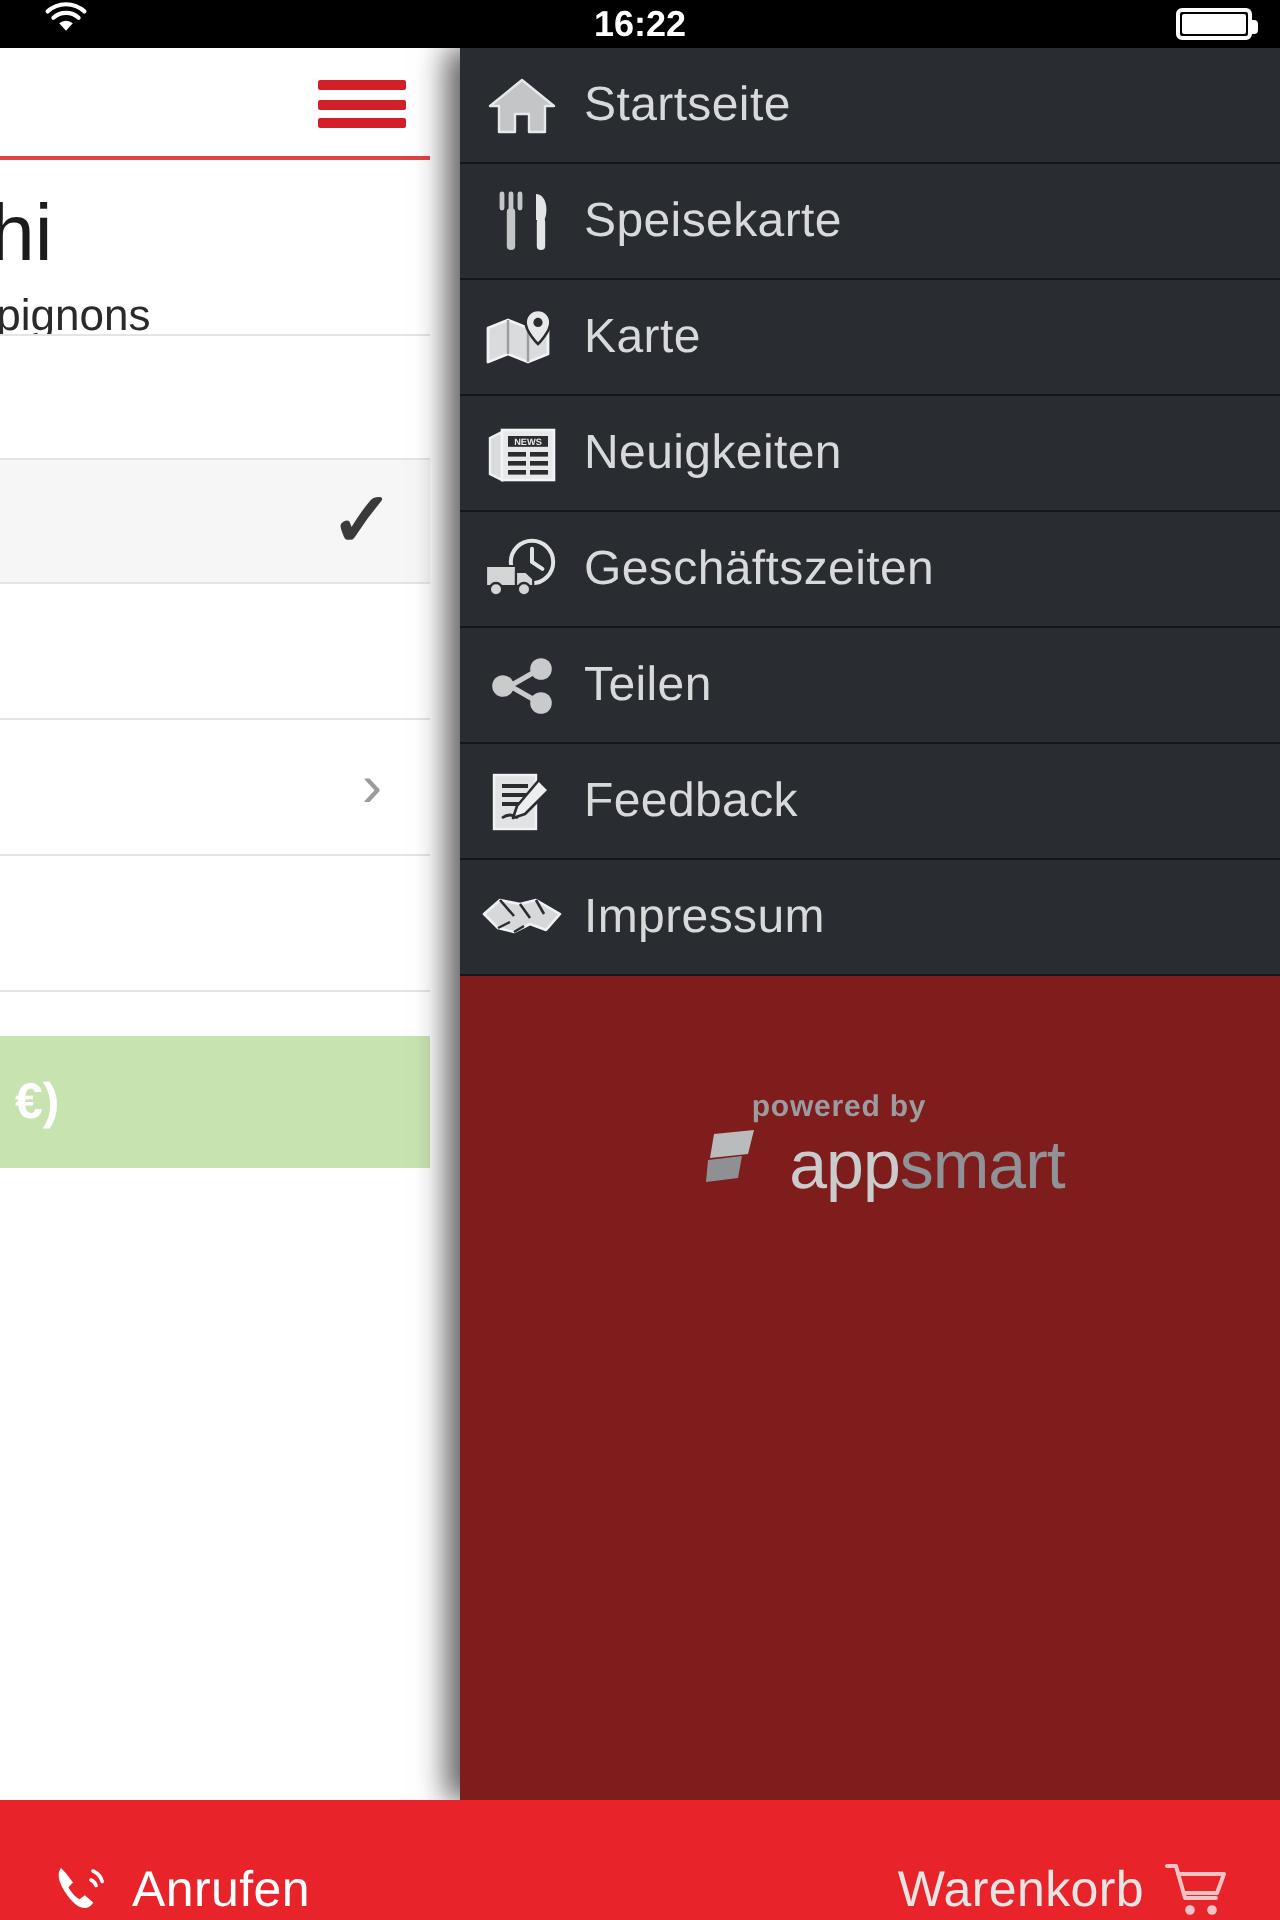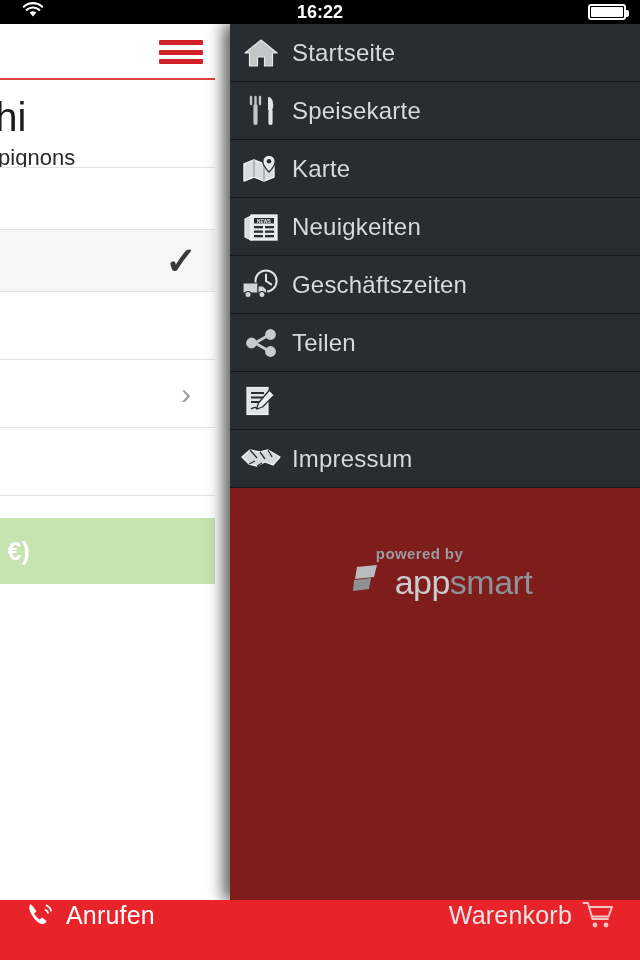--- a/index.html
+++ b/index.html
@@ -133,21 +133,21 @@
   .brand .mark{ display:block; }
   .brand .wordmark{
     font-size:34px; color:#c9cbcd; line-height:34px; letter-spacing:-.5px;
   }
   .brand .wordmark .s2{ color:#8f9296; }
 
   
   .bottombar{
     position:absolute; left:0; bottom:0; width:640px; height:60px;
     background:#e8242a; z-index:60;
-    display:flex; align-items:flex-start; justify-content:space-between;
+    display:flex; align-items:flex-end; justify-content:space-between;
     padding:0 26px;
   }
   .bb-btn{
     display:flex; align-items:center; gap:10px;
     color:#fff; font-size:25px; letter-spacing:.2px;
   }
   .bb-btn.right{ color:#e5e5e5; }
   .bb-btn svg{ display:block; }
 </style>
 </head>
@@ -297,20 +297,21 @@
           <svg width="34" height="32" viewBox="0 0 34 32">
             <rect x="3" y="2.5" width="21" height="27" fill="#e1e3e5" stroke="#f0f2f4" stroke-width="1.2"></rect>
             <rect x="7" y="7" width="13" height="2" fill="#2a2c30"></rect>
             <rect x="7" y="11.5" width="13" height="2" fill="#2a2c30"></rect>
             <rect x="7" y="16" width="9" height="2" fill="#2a2c30"></rect>
             <path d="M7 24 q4 -3 8 0" stroke="#2a2c30" stroke-width="1.4" fill="none"></path>
             <path d="M25.5 5 L30.5 10 L18.5 22 L12.5 24 L14.5 18 Z" fill="#eceef0" stroke="#2a2c30" stroke-width="1.3" stroke-linejoin="round"></path>
             <path d="M25.5 5 L30.5 10" stroke="#2a2c30" stroke-width="1.3"></path>
           </svg>
         </span>
+        <span class="mi-label">Feedback</span>
       </div>
 
       <div class="menu-item">
         <span class="mi-icon">
           <svg width="40" height="28" viewBox="0 0 40 28">
             <path d="M1 12 L9 5 L19 7 L27 5 L39 12 L32 20 L24 17 L16 21 L8 19 Z" fill="#d6d8da" stroke="#f0f2f4" stroke-width="1.3" stroke-linejoin="round"></path>
             <path d="M9 5 L16 13 M19 7 L24 14 M27 5 L31 12" stroke="#2a2c30" stroke-width="1.3" fill="none"></path>
             <path d="M8 19 L14 16 M16 21 L21 18" stroke="#2a2c30" stroke-width="1.2" fill="none"></path>
           </svg>
         </span>

